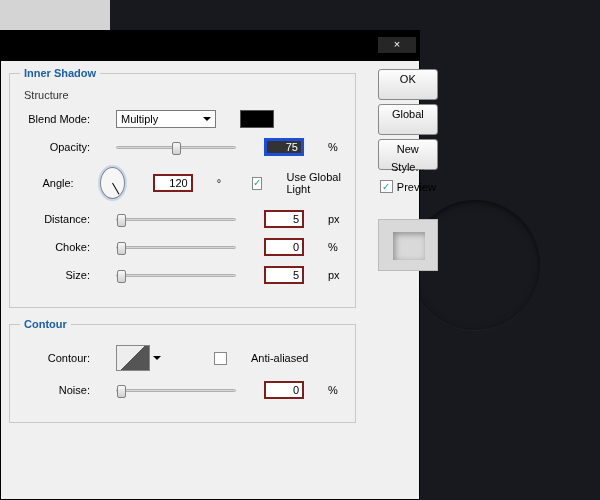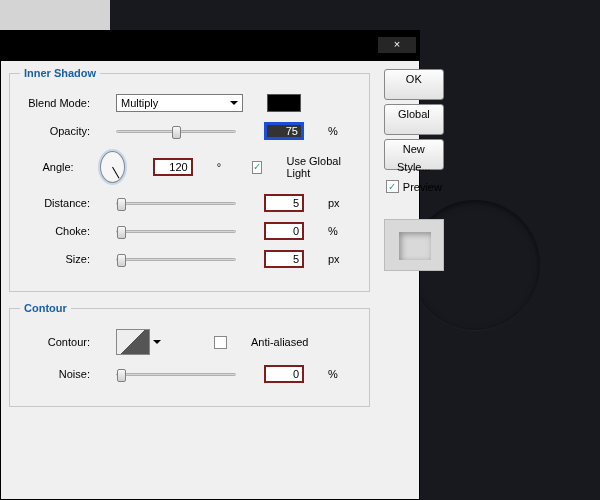--- a/index.html
+++ b/index.html
@@ -5,31 +5,31 @@
   * { box-sizing: border-box; font-family: Tahoma, Arial, sans-serif; font-size: 11px; }
   body { margin: 0; background: #18191f; width: 600px; height: 500px; position: relative; overflow: hidden; }
   .bg-circle { position: absolute; right: 60px; top: 200px; width: 130px; height: 130px; border-radius: 50%; box-shadow: inset 0 2px 6px rgba(0,0,0,0.6), 0 1px 0 rgba(255,255,255,0.03); }
   .bg-strip { position: absolute; left: 0; top: 60px; width: 110px; height: 600px; background: #b0b0b0; }
   .bg-strip-light { position: absolute; left: 0; top: 0; width: 110px; height: 60px; background: #d4d4d4; }
   .titlebar { position: absolute; left: 0; top: 30px; width: 420px; height: 30px; background: #000; display: flex; justify-content: flex-end; align-items: center; padding-right: 4px; }
   .close-btn { width: 38px; height: 16px; background: #262626; color: #fff; text-align: center; line-height: 14px; font-size: 11px; cursor: default; }
   .dialog { position: absolute; left: 0; top: 60px; width: 420px; height: 440px; background: #f0f0f0; border: 1px solid #000; padding: 6px 8px 8px 8px; display: flex; }
   .main-col { flex: 1; }
   .side-col { width: 86px; margin-left: 10px; display: flex; flex-direction: column; align-items: stretch; gap: 4px; padding-top: 2px; }
-  fieldset { border: 1px solid #c8c8c8; margin: 0 4px 10px 0; padding: 6px 20px 14px 10px; }
+  fieldset { border: 1px solid #c8c8c8; margin: 0 12px 10px 0; padding: 6px 6px 14px 10px; }
   legend { color: #1a5fa8; font-weight: bold; padding: 0 4px; }
   .sub-legend { color: #333; margin: 4px 0 8px 4px; display: block; }
   .row { display: flex; align-items: center; margin: 8px 0; height: 20px; gap: 20px; }
   .row-label { width: 70px; text-align: right; margin-right: 6px; color: #000; }
   .slider-track { flex: 0 0 120px; height: 3px; background: #d6d6d6; border: 1px solid #b0b0b0; border-radius: 2px; position: relative; margin-right: 8px; }
   .slider-thumb { position: absolute; top: -5px; width: 9px; height: 13px; background: linear-gradient(#f8f8f8,#d0d0d0); border: 1px solid #808080; border-radius: 2px; }
   .val-input { width: 40px; height: 18px; border: 2px solid #7f1d1d; background: #fff; text-align: right; padding: 0 3px; font-size: 11px; }
   .val-input.dark { background: #333; color: #fff; border: 3px solid #1d4ed8; }
   .unit { margin-left: 4px; width: 20px; }
-  .blend-select { width: 127px; height: 18px; border: 1px solid #7a7a7a; background: #fff; position: relative; display: flex; align-items: center; padding: 0 4px; }
+  .blend-select { width: 100px; height: 18px; border: 1px solid #7a7a7a; background: #fff; position: relative; display: flex; align-items: center; padding: 0 4px; }
   .blend-select::after { content: ""; position: absolute; right: 4px; top: 6px; border: 4px solid transparent; border-top-color: #000; }
   .color-swatch { width: 34px; height: 18px; background: #000; border: 1px solid #555; margin-left: 4px; }
   .angle-dial { width: 32px; height: 32px; border: 1px solid #888; border-radius: 50%; background: #f6f6f6; box-shadow: 0 0 0 2px #c6d6ec; position: relative; margin-right: 8px; }
   .angle-needle { position: absolute; left: 50%; top: 50%; width: 1px; height: 13px; background: #000; transform-origin: top center; transform: rotate(-30deg); }
   .chk { width: 13px; height: 13px; border: 1px solid #888; background: #fff; margin-right: 4px; display: inline-flex; align-items: center; justify-content: center; font-size: 10px; color: #2a7; line-height: 1; }
   .chk.checked::before { content: "✓"; }
   .contour-sw { width: 34px; height: 26px; border: 1px solid #888; background: linear-gradient(135deg,#eee 0%,#eee 49%, #555 50%, #555 100%); margin-right: 10px; position: relative; }
   .contour-sw::after { content:""; position:absolute; right:-12px; top:10px; border:4px solid transparent; border-top-color:#000; }
   .btn { height: 31px; border: 1px solid #888; background: linear-gradient(#fdfdfd,#e2e2e2); text-align: center; line-height: 18px; border-radius: 3px; cursor: default; }
   .preview-row { display: flex; align-items: center; margin: 6px 0 20px 2px; }
@@ -46,20 +46,21 @@
 
 <div class="titlebar">
   <div class="close-btn">×</div>
 </div>
 
 <div class="dialog">
   <div class="main-col">
 
     <fieldset>
       <legend class="title-label">Inner Shadow</legend>
+      <span class="sub-legend">Structure</span>
 
       <div class="row">
         <span class="row-label">Blend Mode:</span>
         <div class="blend-select">
           <span>Multiply</span>
         </div>
         <div class="color-swatch"></div>
       </div>
 
       <div class="row">

